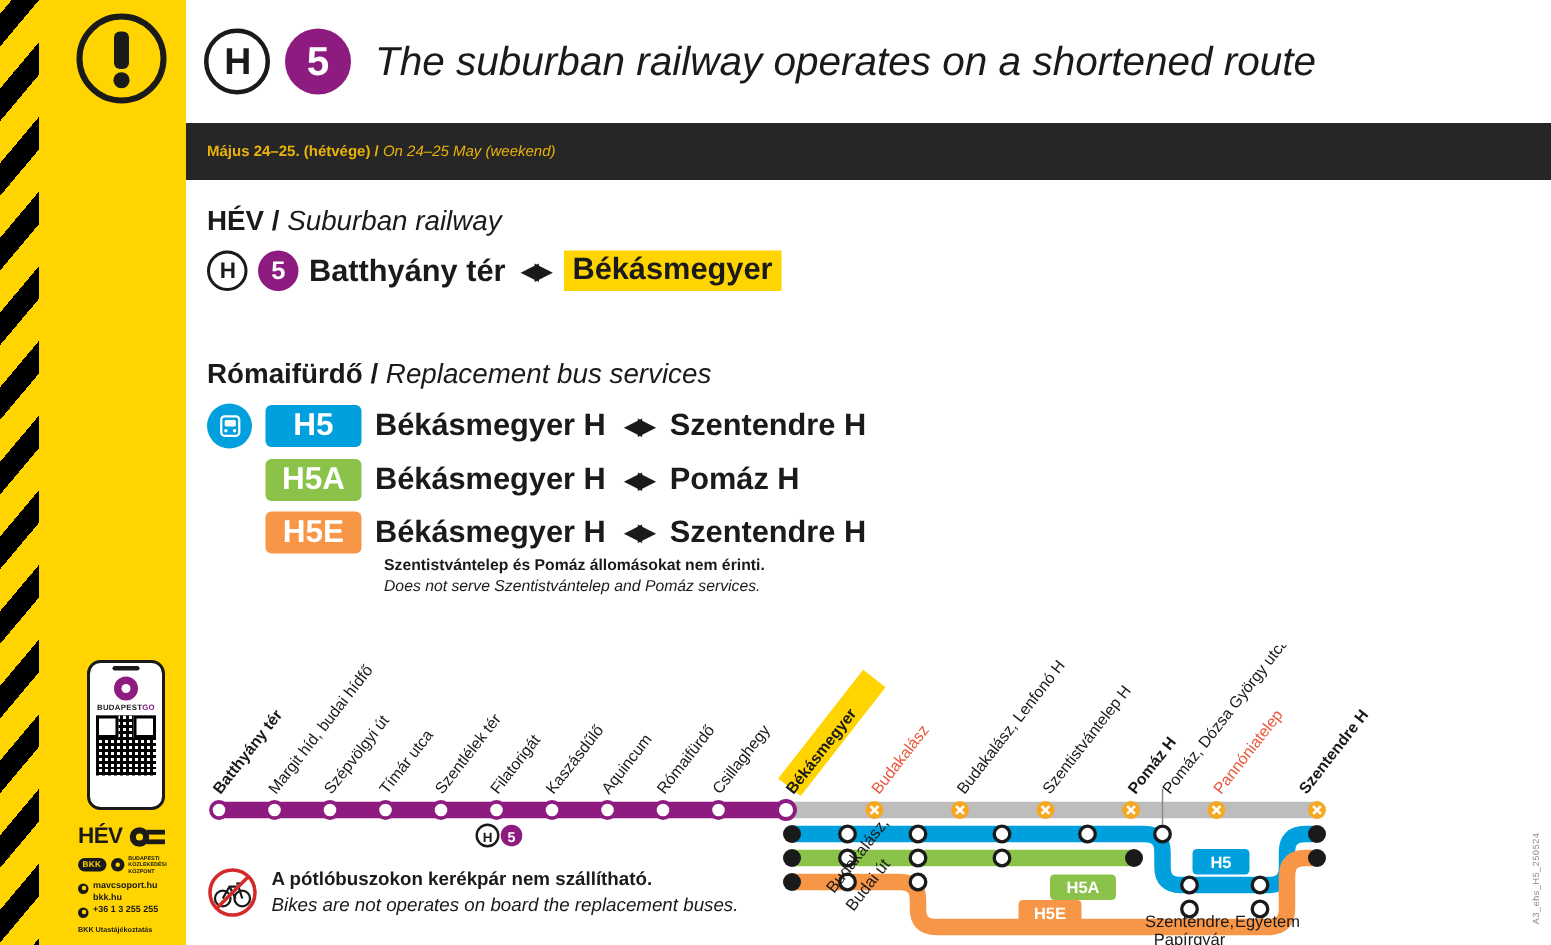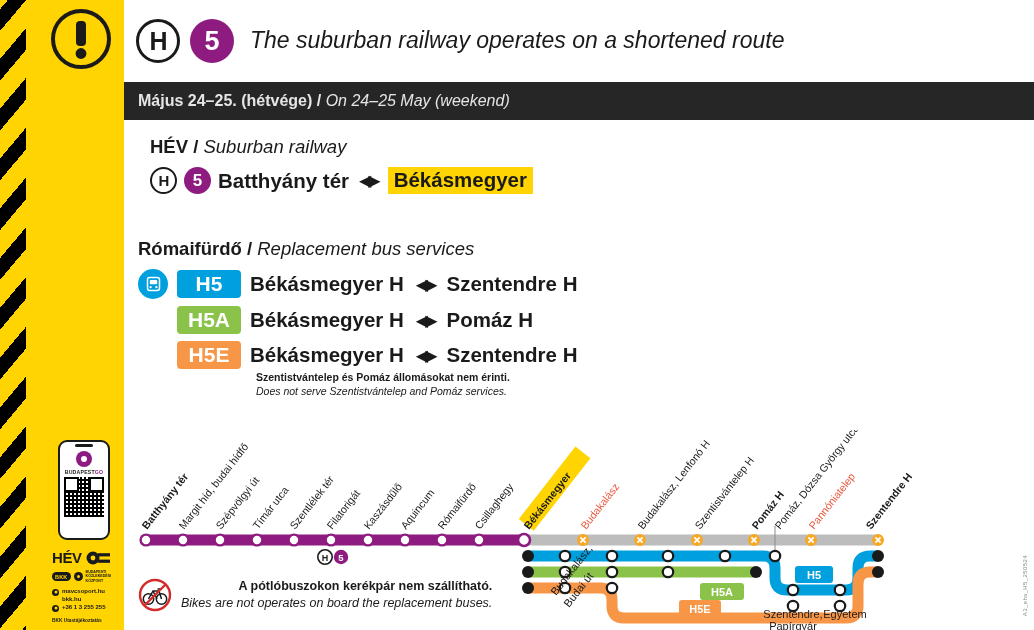--- a/index.html
+++ b/index.html
@@ -123,31 +123,31 @@
     display:flex;align-items:center;justify-content:center; flex:0 0 auto;
   }
   .hev-ring span { font-size:25px; font-weight:bold; color:#1a1a1a; letter-spacing:-1px; }
   .line5-badge {
     width:44px;height:44px;border-radius:50%;background:#8E1B7F;
     display:flex;align-items:center;justify-content:center;flex:0 0 auto;
   }
   .line5-badge span { color:#fff;font-size:27px;font-weight:bold; }
   #header-texts { margin-left:6px; }
   #header-title-hu { font-size:20.5px;font-weight:bold;color:#1a1a1a;line-height:1.28; }
-  #header-title-en { font-size:23px;font-style:italic;color:#1a1a1a;line-height:1.28; }
+  #header-title-en { font-size:27px;font-style:italic;color:#1a1a1a;line-height:1.28; }
 
   #date-bar {
     position:absolute; left:0; top:82px; width:910px; height:38px;
     background:#262626; display:flex; align-items:center; padding-left:14px;
   }
-  #date-bar-text { font-size:16px; color:#e5e5e5; font-weight:bold; }
+  #date-bar-text { font-size:10px; color:#eab308; font-weight:bold; }
   #date-bar-text em { font-style:italic; font-weight:normal; }
 
   
-  #hev-section { position:absolute; left:26px; top:136px; width:880px; }
+  #hev-section { position:absolute; left:14px; top:136px; width:880px; }
   .section-head {
     font-size:18.5px; color:#1a1a1a; font-weight:bold; margin-bottom:9px;
   }
   .section-head em { font-style:italic; font-weight:normal; }
   #hev-route-row { display:flex; align-items:center; gap:7px; }
   .hev-ring-sm {
     width:27px;height:27px;border-radius:50%;border:2.3px solid #1a1a1a;
     display:flex;align-items:center;justify-content:center;flex:0 0 auto;
   }
   .hev-ring-sm span{font-size:15px;font-weight:bold;color:#1a1a1a;letter-spacing:-.7px;}
@@ -181,21 +181,21 @@
   #h5e-note {
     margin-left:118px; margin-top:2px;
     font-size:10.5px; color:#1a1a1a; line-height:1.32;
   }
   #h5e-note .hu { font-weight:bold; }
   #h5e-note .en { font-style:italic; }
 
   
   #bike-notice {
     position:absolute; left:14px; top:578px;
-    display:flex; align-items:center; gap:9px;text-align:right;
+    display:flex; align-items:center; gap:9px;
   }
   #bike-icon { width:34px;height:34px;flex:0 0 auto; }
   #bike-texts { line-height:1.35; }
   #bike-hu { font-size:12.5px;font-weight:bold;color:#1a1a1a; }
   #bike-en { font-size:12.5px;font-style:italic;color:#1a1a1a; }
 
   
   #diagram { position:absolute; left:0; top:430px; width:910px; height:200px; }
   #diagram svg { display:block; }
   .stn-label {

